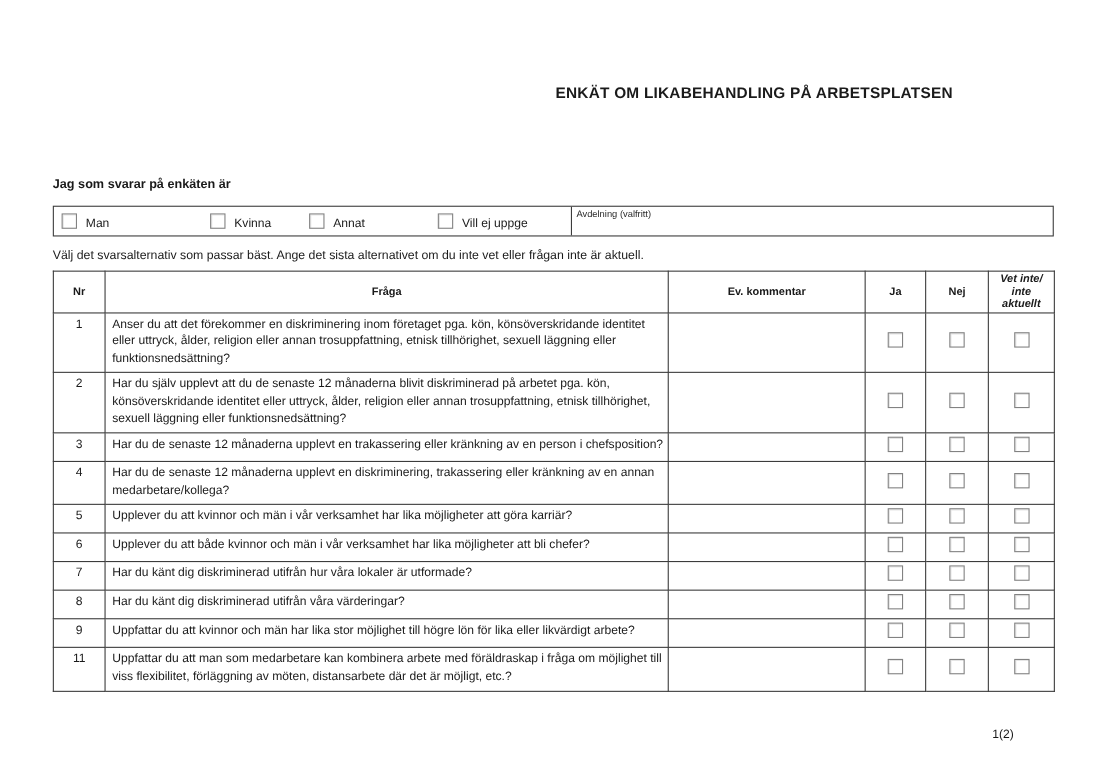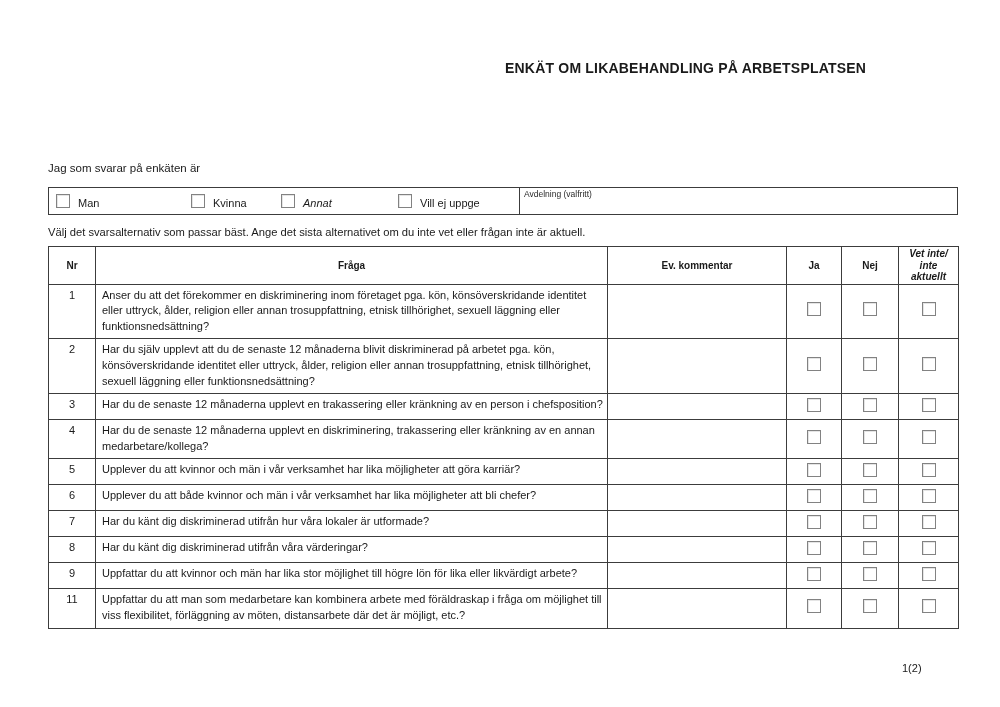--- a/index.html
+++ b/index.html
@@ -8,52 +8,52 @@
     width: 1000px;
     height: 707px;
     background: #ffffff;
     font-family: "Liberation Sans", sans-serif;
     color: #1a1a1a;
     overflow: hidden;
   }
   .doc-title {
     position: absolute;
     left: 505px;
-    top: 60px;
+    top: 76px;
     font-size: 14px;
     font-weight: bold;
     letter-spacing: 0.2px;
     white-space: nowrap;
   }
   .resp-heading {
     position: absolute;
     left: 48px;
     top: 162px;
     font-size: 11.5px;
-    font-weight: normal;
+    font-weight: bold;
   }
   .resp-box {
     position: absolute;
     left: 48px;
     top: 187px;
     width: 908px;
     height: 26px;
     border: 1px solid #3c3c3c;
   }
   .opt {
     position: absolute;
     top: 0;
     height: 100%;
     display: flex;
     align-items: center;
     gap: 8px;
   }
   .opt-man { left: 7px; }
   .opt-kvinna { left: 119px; padding-left: 23px; }
-  .opt-annat { left: 232px; font-style: italic; }
+  .opt-annat { left: 232px; }
   .opt-villej { left: 349px; }
   .opt-label { font-size: 11px; padding-top: 3px; }
   .checkbox {
     display: inline-block;
     width: 12px;
     height: 12px;
     background: #ffffff;
     border: 1px solid #828282;
     box-shadow: inset 1px 1px 0 rgba(0,0,0,0.10);
     cursor: pointer;

